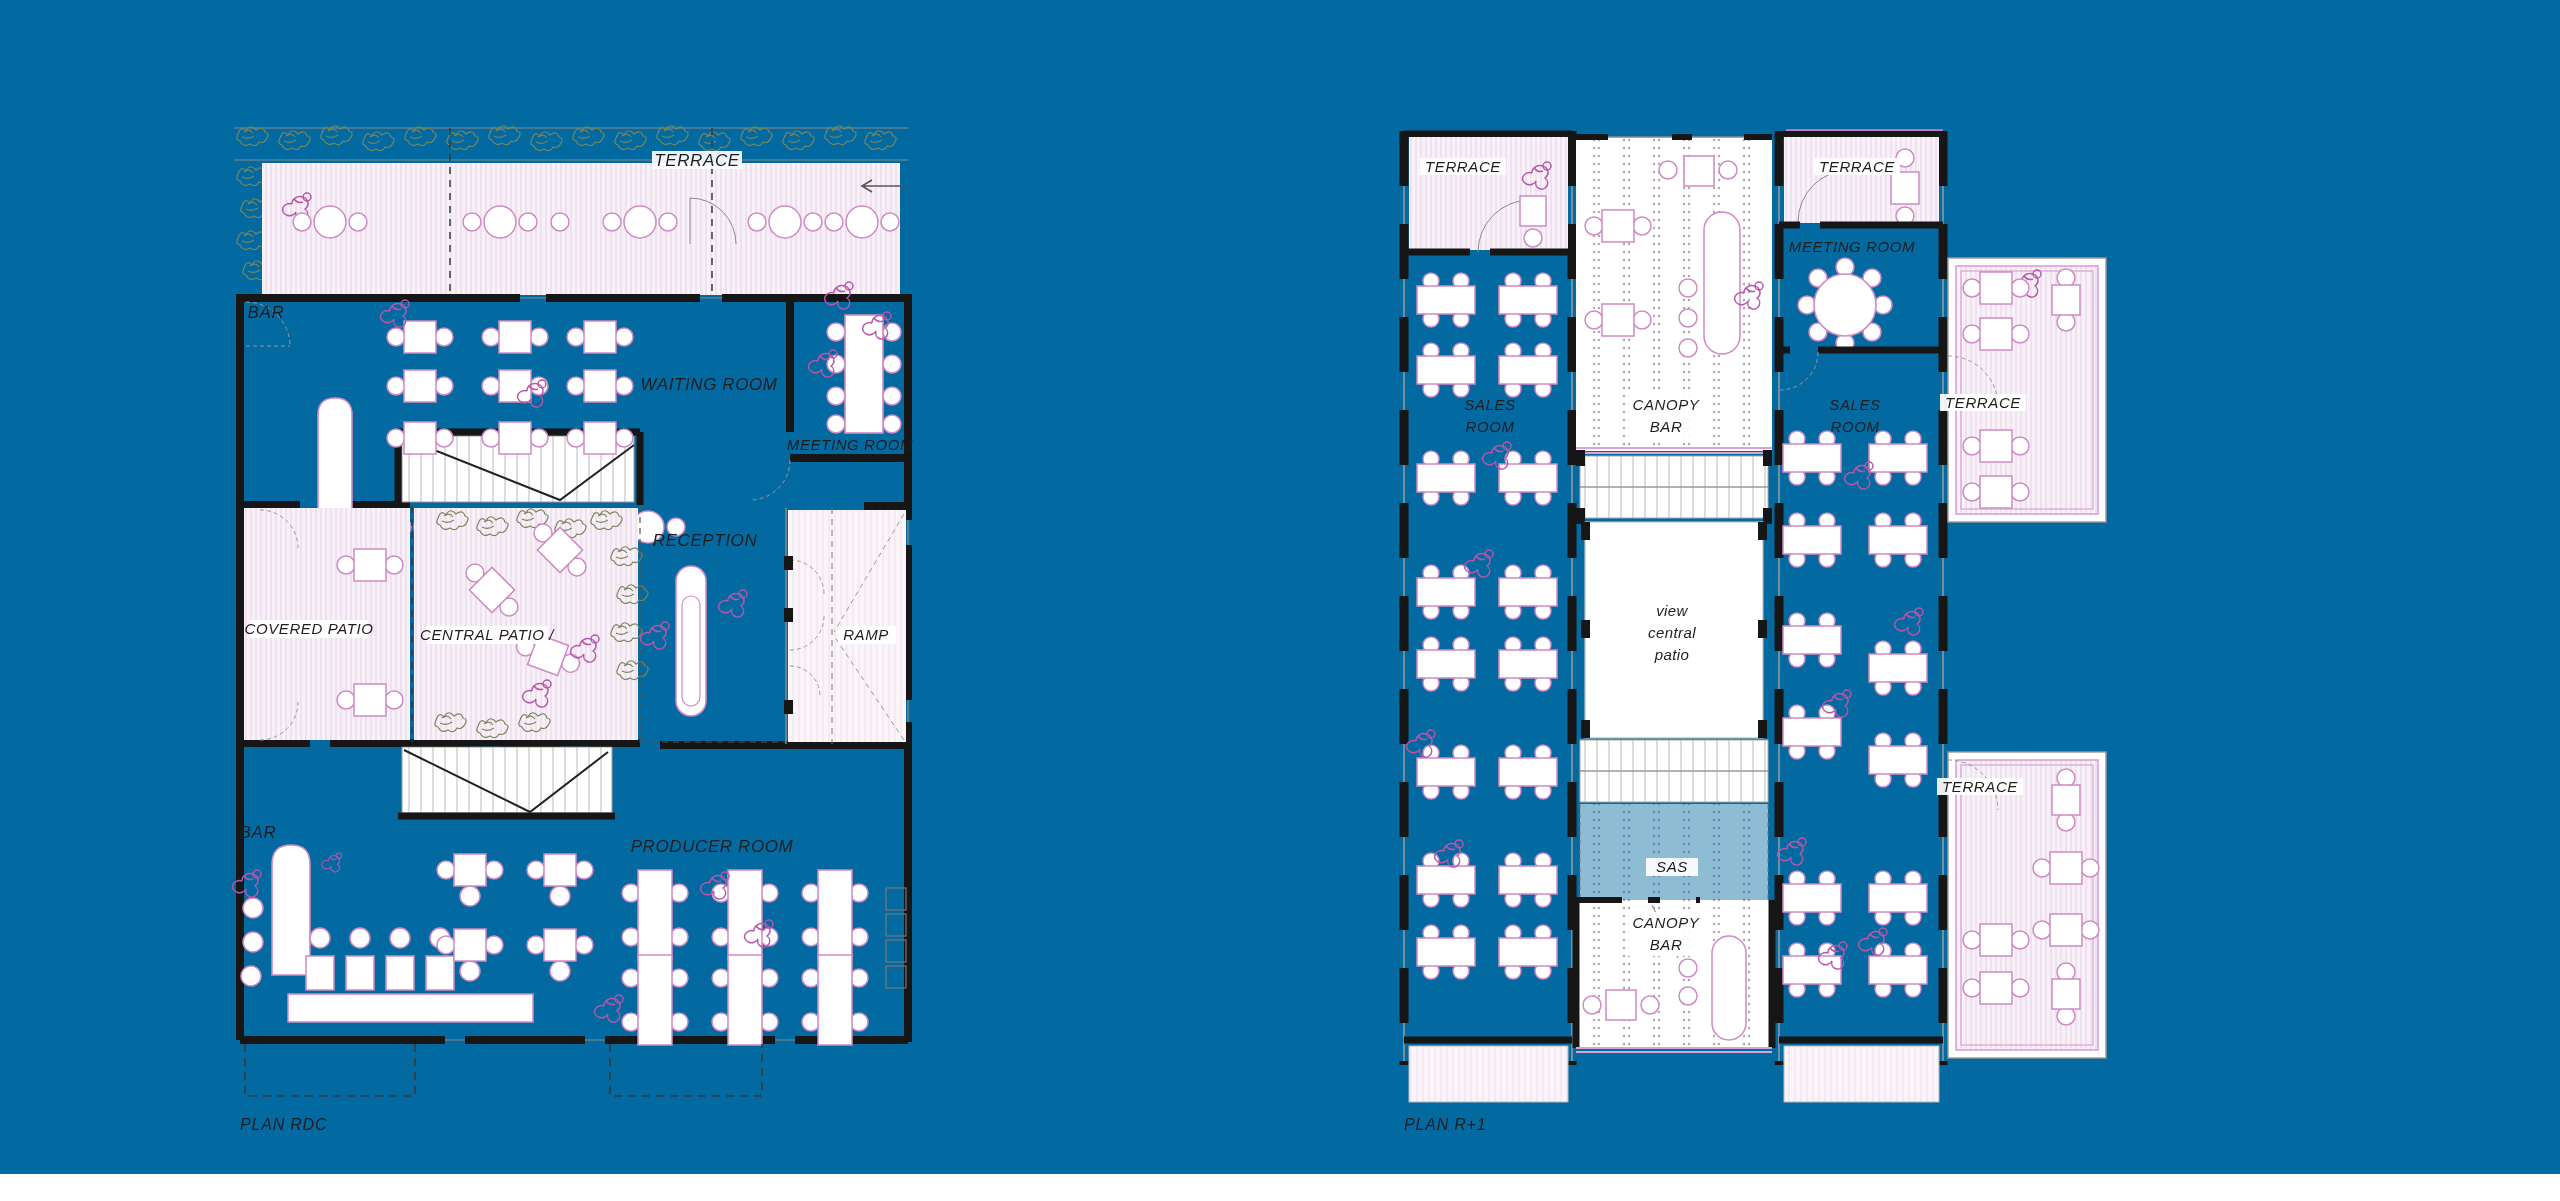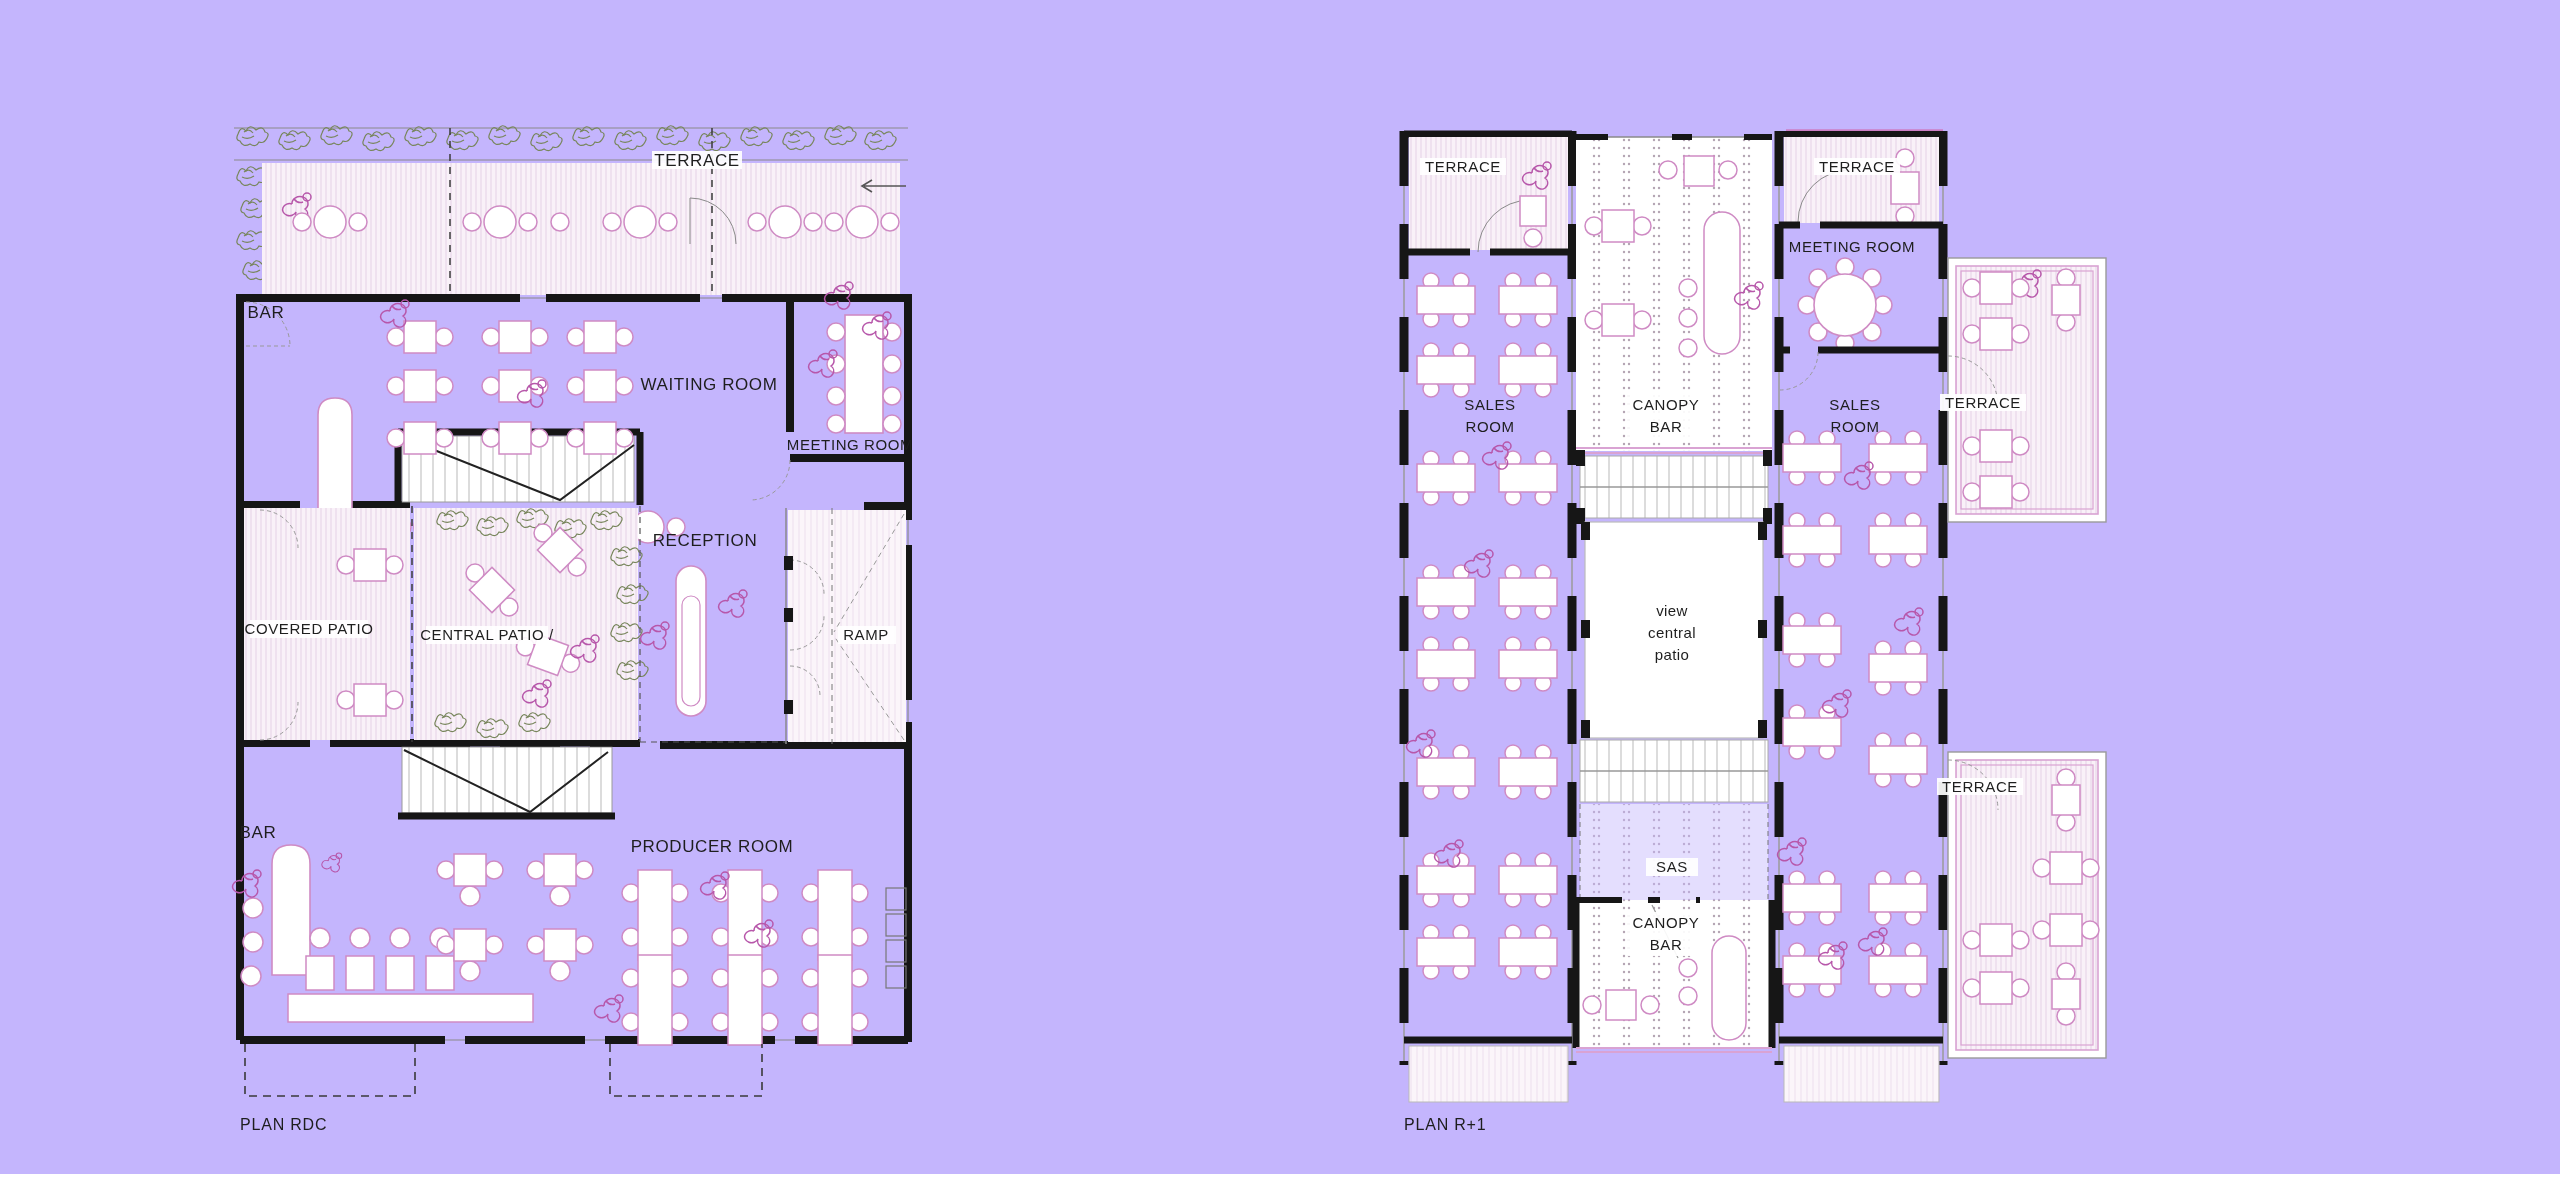--- a/index.html
+++ b/index.html
@@ -1,17 +1,17 @@
 <!DOCTYPE html>
 <html><head>
 <meta charset="utf-8">
 <style>
   html,body{margin:0;padding:0;background:#ffffff;}
-  #stage{position:relative;width:2560px;height:1174px;background:#c4b5fd;overflow:hidden;
-         font-family:"Liberation Sans",sans-serif;}
+  #stage{position:relative;width:2560px;height:1174px;background:#0369a1;overflow:hidden;
+         font-family:"Liberation Sans",sans-serif;font-style:italic;}
   svg text{font-family:"Liberation Sans",sans-serif;fill:#1e1e1e;letter-spacing:.6px;}
   .room-lbl{font-size:17px;}
   .room-lbl-sm{font-size:15px;}
   .plan-title{font-size:16px;letter-spacing:.8px;}
   .lowercase-lbl{font-size:15px;letter-spacing:.4px;}
 </style>
 </head>
 <body>
 
 <div id="stage">

